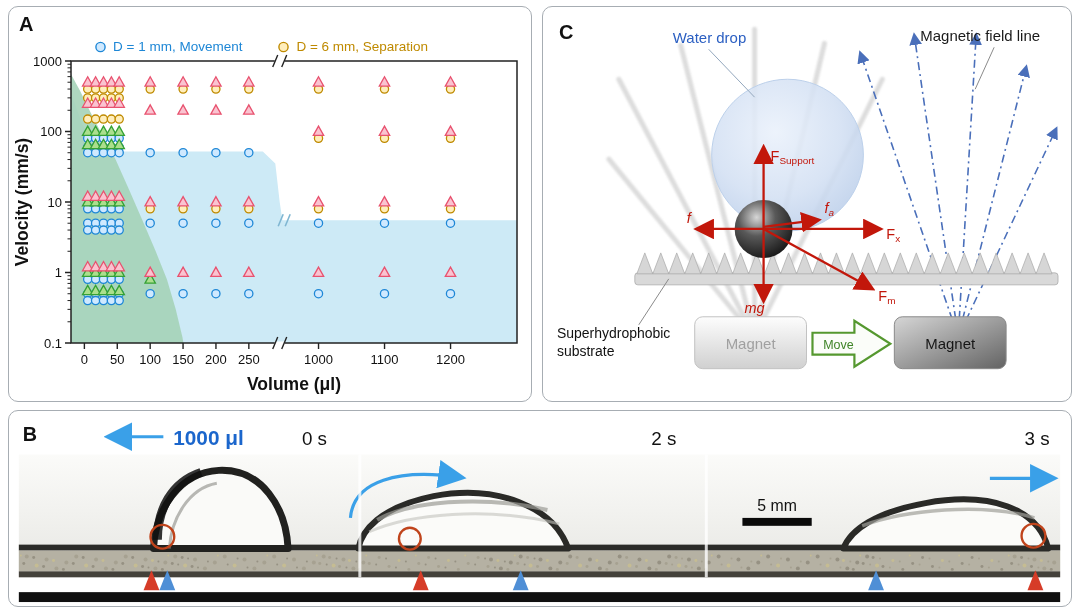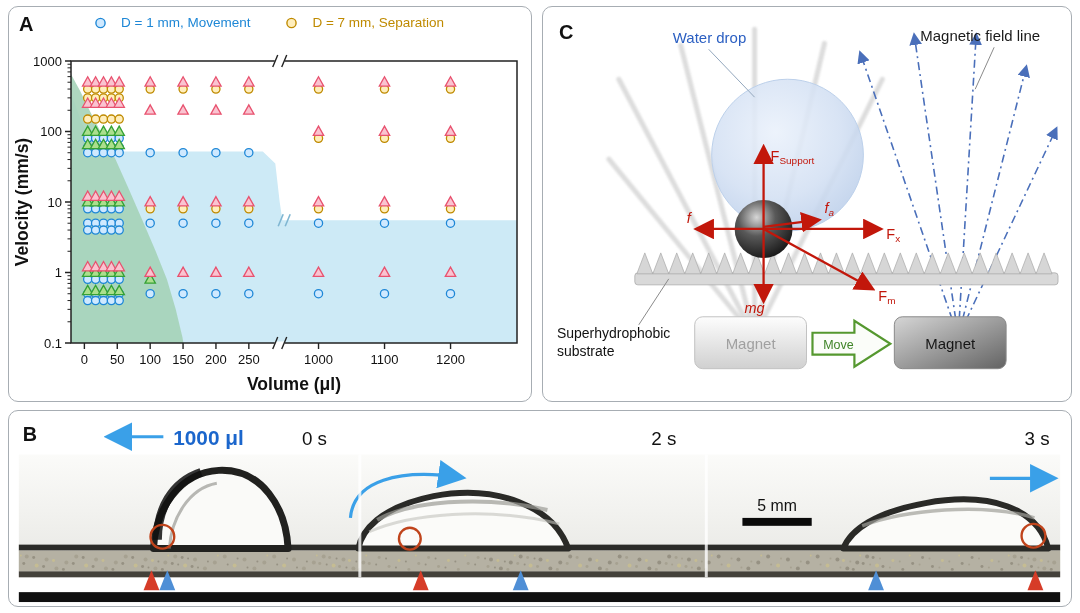--- a/index.html
+++ b/index.html
@@ -6,21 +6,21 @@
   .page{position:relative;width:1080px;height:613px;background:#fff;
         font-family:"Liberation Sans",sans-serif;color:#111;overflow:hidden;}
   .panel{position:absolute;background:#fff;border:1.5px solid #a7adb3;border-radius:10px;
          box-sizing:border-box;overflow:hidden;}
   #panel-a{left:8px;top:6px;width:524px;height:396px;}
   #panel-c{left:542px;top:6px;width:530px;height:396px;}
   #panel-b{left:8px;top:410px;width:1064px;height:197px;}
   .panel-label{position:absolute;left:10px;top:6px;font-size:20px;font-weight:bold;}
   .legend{position:absolute;left:84px;top:7px;display:grid;grid-template-columns:auto auto;
           column-gap:34px;row-gap:1px;font-size:13.5px;}
-  .legend-item{display:flex;align-items:center;gap:13px;white-space:nowrap;line-height:18px;}
+  .legend-item{display:flex;align-items:center;gap:5px;white-space:nowrap;line-height:18px;margin-top:24px;}
   #chart-svg{position:absolute;left:2px;top:44px;width:516px;height:350px;}
   #panel-c-svg{position:absolute;left:0;top:0;width:527px;height:392px;}
   #panel-b-svg{position:absolute;left:0;top:0;width:1061px;height:195px;}
   svg{font-family:"Liberation Sans",sans-serif;}
 </style>
 </head>
 <body>
 
 <div class="page">
 
@@ -30,21 +30,21 @@
       <div class="legend-item">
         <svg class="legend-marker" width="15" height="14">
             <circle class="marker-shape" cx="7.5" cy="7" r="4.6" stroke-width="1.4" fill="#cfe9ff" stroke="#1e87d6"></circle>
           </svg>
         <span class="legend-label" style="color: rgb(30, 135, 214);">D = 1 mm, Movement</span>
       </div>
       <div class="legend-item">
         <svg class="legend-marker" width="15" height="14">
             <circle class="marker-shape" cx="7.5" cy="7" r="4.6" stroke-width="1.4" fill="#ffeebc" stroke="#bf8a00"></circle>
           </svg>
-        <span class="legend-label" style="color: rgb(191, 138, 0);">D = 7 mm, Separation</span>
+        <span class="legend-label" style="color: rgb(191, 138, 0);">D = 6 mm, Separation</span>
       </div>
     </div>
     <svg id="chart-svg" viewBox="0 0 516 350">
         <polygon points="60.0,292.0 60.0,42.1 71.2,72.5 82.3,95.1 95.7,100.5 251.8,100.5 264.3,112.6 268.7,151.0 271.4,169.3 506.0,169.3 506.0,292.0" fill="#cdeaf6" opacity="1"></polygon>
         <polygon points="60.0,292.0 60.0,23.2 68.9,39.6 80.1,62.5 91.2,83.7 104.6,108.6 118.0,138.6 131.4,169.3 144.7,200.3 155.9,228.3 164.8,258.4 171.5,286.4 172.4,292.0" fill="#a5d3b8" opacity="0.9"></polygon>
         <line x1="267.188" y1="175.3044303906558" x2="272.188" y2="163.3044303906558" stroke="#7fb6d2" stroke-width="1.6"></line>
         <line x1="274.188" y1="175.3044303906558" x2="279.188" y2="163.3044303906558" stroke="#7fb6d2" stroke-width="1.6"></line>
         <rect x="60" y="10" width="446" height="282" fill="none" stroke="#222" stroke-width="1.5"></rect>
         <g stroke="#222">
           <line x1="60" y1="292" x2="54" y2="292" stroke-width="1.4"></line>

